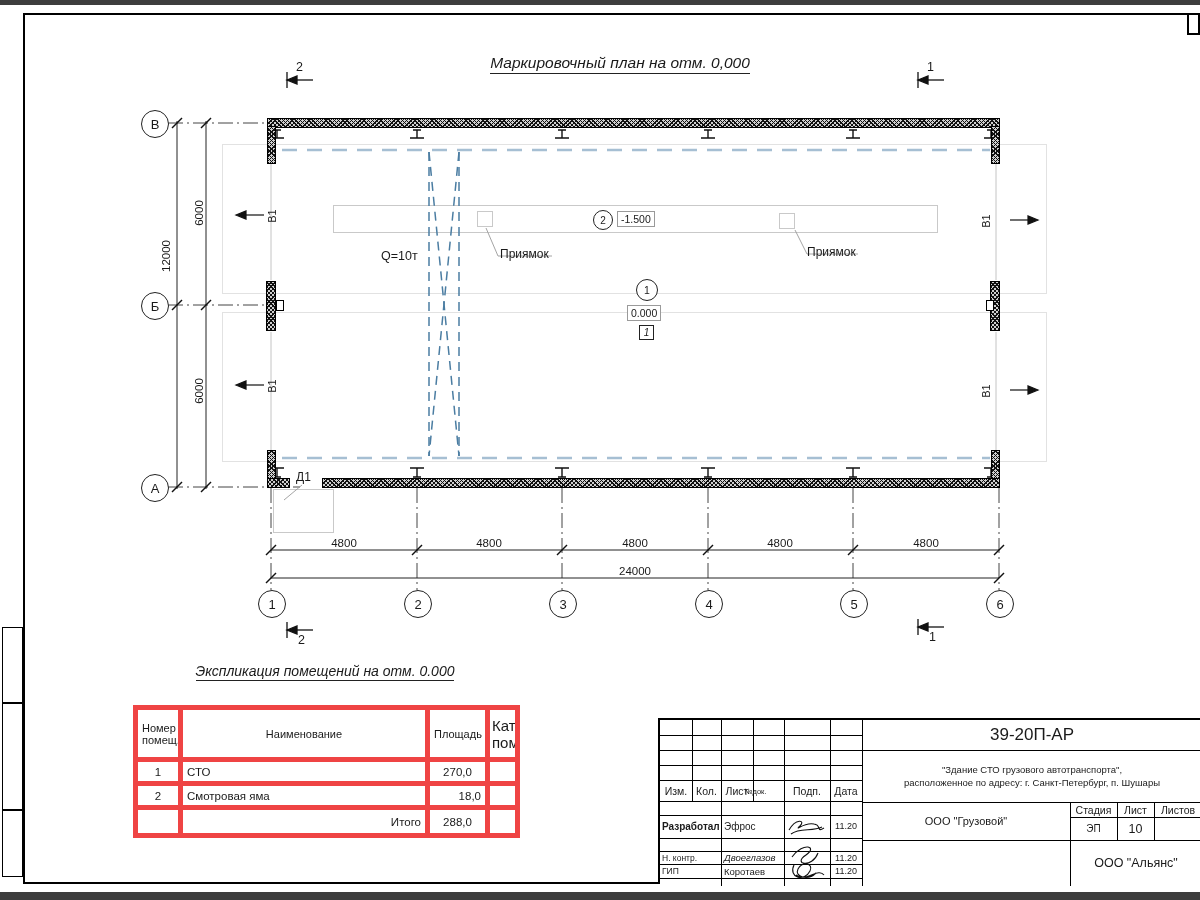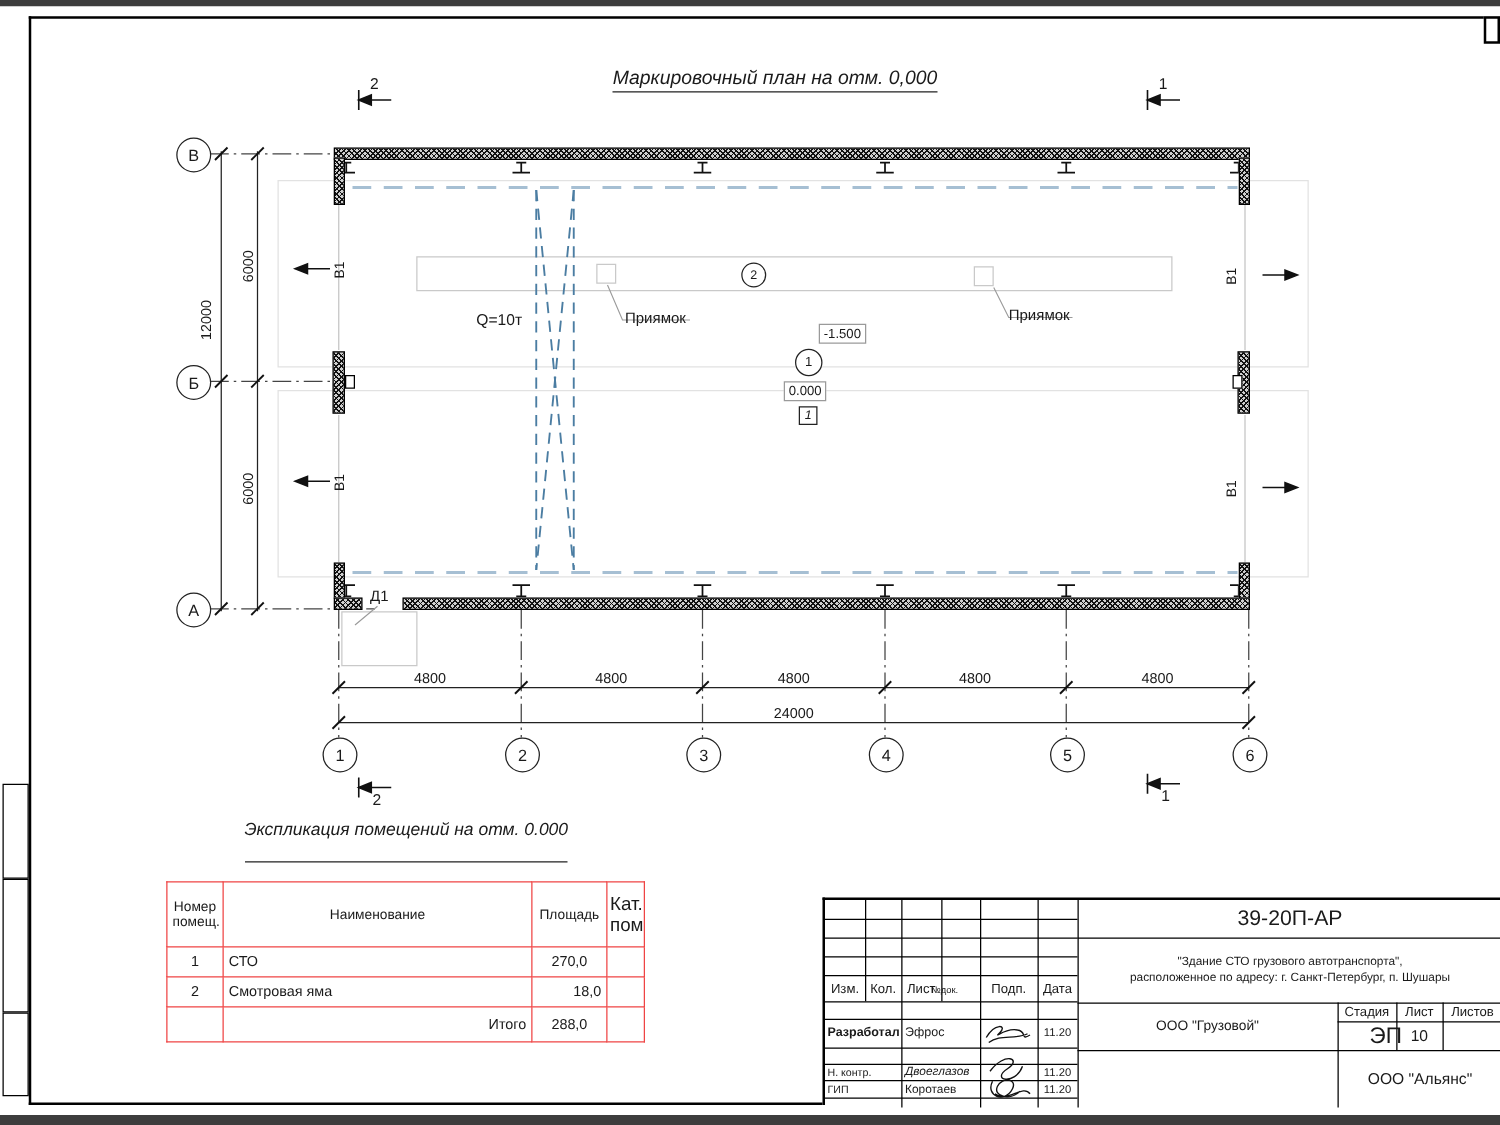--- a/index.html
+++ b/index.html
@@ -12,21 +12,21 @@
   .circle{border:1px solid #222;border-radius:50%;background:#fff;display:flex;align-items:center;justify-content:center;}
   .wall{background:
      repeating-linear-gradient(45deg,#111 0 1px,transparent 1px 3px),
      repeating-linear-gradient(-45deg,#111 0 1px,transparent 1px 3px),#cfcfcf;
      border:1px solid #000;box-sizing:border-box;}
   .faint{border:1px solid #e2e2e2;box-sizing:border-box;}
   .pitbox{border:1px solid #c9c9c9;background:#fff;box-sizing:border-box;}
   .lvl{border:1px solid #9a9a9a;background:#fff;font-size:10.5px;padding:1px 3px;}
   .rot{transform:rotate(-90deg);transform-origin:center center;}
   .tbl{border-collapse:collapse;table-layout:fixed;background:#fff;}
-  .tbl td{border:1px solid #ef4444;font-size:11.5px;padding:0 4px;overflow:hidden;}
+  .tbl td{border:5px solid #ef4444;font-size:11.5px;padding:0 4px;overflow:hidden;}
   .tb-line{background:#000;}
   .tb-txt{position:absolute;display:flex;align-items:center;justify-content:center;text-align:center;}
 </style>
 </head>
 <body>
 
 <div id="sheet">
 
   <div class="abs" style="left:0;top:0;width:1200px;height:5px;background:#3d3d3d;"></div>
   <div class="abs" style="left:0;top:892px;width:1200px;height:8px;background:#3d3d3d;"></div>
@@ -209,35 +209,35 @@
   <div class="abs t ctr rot" style="left:262px;top:379px;width:20px;height:14px;font-size:11px;">В1</div>
   <div class="abs t ctr rot" style="left:976px;top:214px;width:20px;height:14px;font-size:11px;">В1</div>
   <div class="abs t ctr rot" style="left:976px;top:384px;width:20px;height:14px;font-size:11px;">В1</div>
 
   <div class="abs t" style="left:381px;top:249px;font-size:12.5px;">Q=10т</div>
   <div class="abs t" style="left:500px;top:247px;font-size:12px;">Приямок</div>
   <div class="abs t" style="left:807px;top:245px;font-size:12px;">Приямок</div>
   <div class="abs circle" style="left:593px;top:210px;width:18px;height:18px;font-size:10px;">
       <span>2</span>
     </div>
-  <div class="abs t lvl" style="left:655px;top:211px;margin-top:48px;">-1.500</div>
+  <div class="abs t lvl" style="left:617px;top:211px;">-1.500</div>
   <div class="abs circle" style="left:636px;top:279px;width:20px;height:20px;font-size:10.5px;">
       <span>1</span>
     </div>
   <div class="abs t lvl" style="left:627px;top:305px;">0.000</div>
   <div class="abs t ctr it" style="left:639px;top:325px;width:15px;height:15px;border:1px solid #222;background:#fff;font-size:10px;box-sizing:border-box;">1</div>
   <div class="abs t" style="left:296px;top:470px;font-size:12px;">Д1</div>
 
   <div class="abs t" style="left:296px;top:60px;font-size:12.5px;">2</div>
   <div class="abs t" style="left:927px;top:60px;font-size:12.5px;">1</div>
   <div class="abs t" style="left:298px;top:633px;font-size:12.5px;">2</div>
   <div class="abs t" style="left:929px;top:630px;font-size:12.5px;">1</div>
 
   <div class="abs t ctr" style="left:155px;top:662px;width:340px;height:20px;">
-    <span class="it" style="font-size:14px;border-bottom:1.5px solid #222;padding-bottom:18px;">Экспликация помещений на отм. 0.000</span>
+    <span class="it" style="font-size:14px;border-bottom:1.5px solid #222;padding-bottom:1px;">Экспликация помещений на отм. 0.000</span>
   </div>
   <table class="tbl abs" style="left:133px;top:705px;width:382px;">
     <colgroup>
         <col style="width:45px">
         <col style="width:247px">
         <col style="width:60px">
         <col style="width:30px">
       </colgroup>
     <tbody>
         <tr style="height:52px;">
@@ -322,18 +322,18 @@
 
     <div class="tb-txt t" style="left:202px;top:0;width:340px;height:30px;font-size:17px;">39-20П-АР</div>
     <div class="abs t" style="left:202px;top:33px;width:340px;height:46px;font-size:9.5px;line-height:13px;text-align:center;white-space:normal;display:flex;flex-direction:column;justify-content:center;">
       <span>"Здание СТО грузового автотранспорта",</span>
       <span>расположенное по адресу: г. Санкт-Петербург, п. Шушары</span>
     </div>
     <div class="tb-txt t" style="left:202px;top:82px;width:208px;height:38px;font-size:11px;">ООО "Грузовой"</div>
     <div class="tb-txt t" style="left:410px;top:83px;width:47px;height:14px;font-size:10.5px;">Стадия</div>
     <div class="tb-txt t" style="left:457px;top:83px;width:37px;height:14px;font-size:10.5px;">Лист</div>
     <div class="tb-txt t" style="left:494px;top:83px;width:48px;height:14px;font-size:10.5px;">Листов</div>
-    <div class="tb-txt t" style="left:388px;top:97px;width:47px;height:23px;font-size:18px;padding-left:37px;">ЭП</div>
+    <div class="tb-txt t" style="left:410px;top:97px;width:47px;height:23px;font-size:10px;">ЭП</div>
     <div class="tb-txt t" style="left:457px;top:97px;width:37px;height:23px;font-size:12.5px;">10</div>
     <div class="tb-txt t" style="left:410px;top:120px;width:132px;height:46px;font-size:12.5px;">ООО "Альянс"</div>
   </div>
 
 </div>
 
 </body></html>

